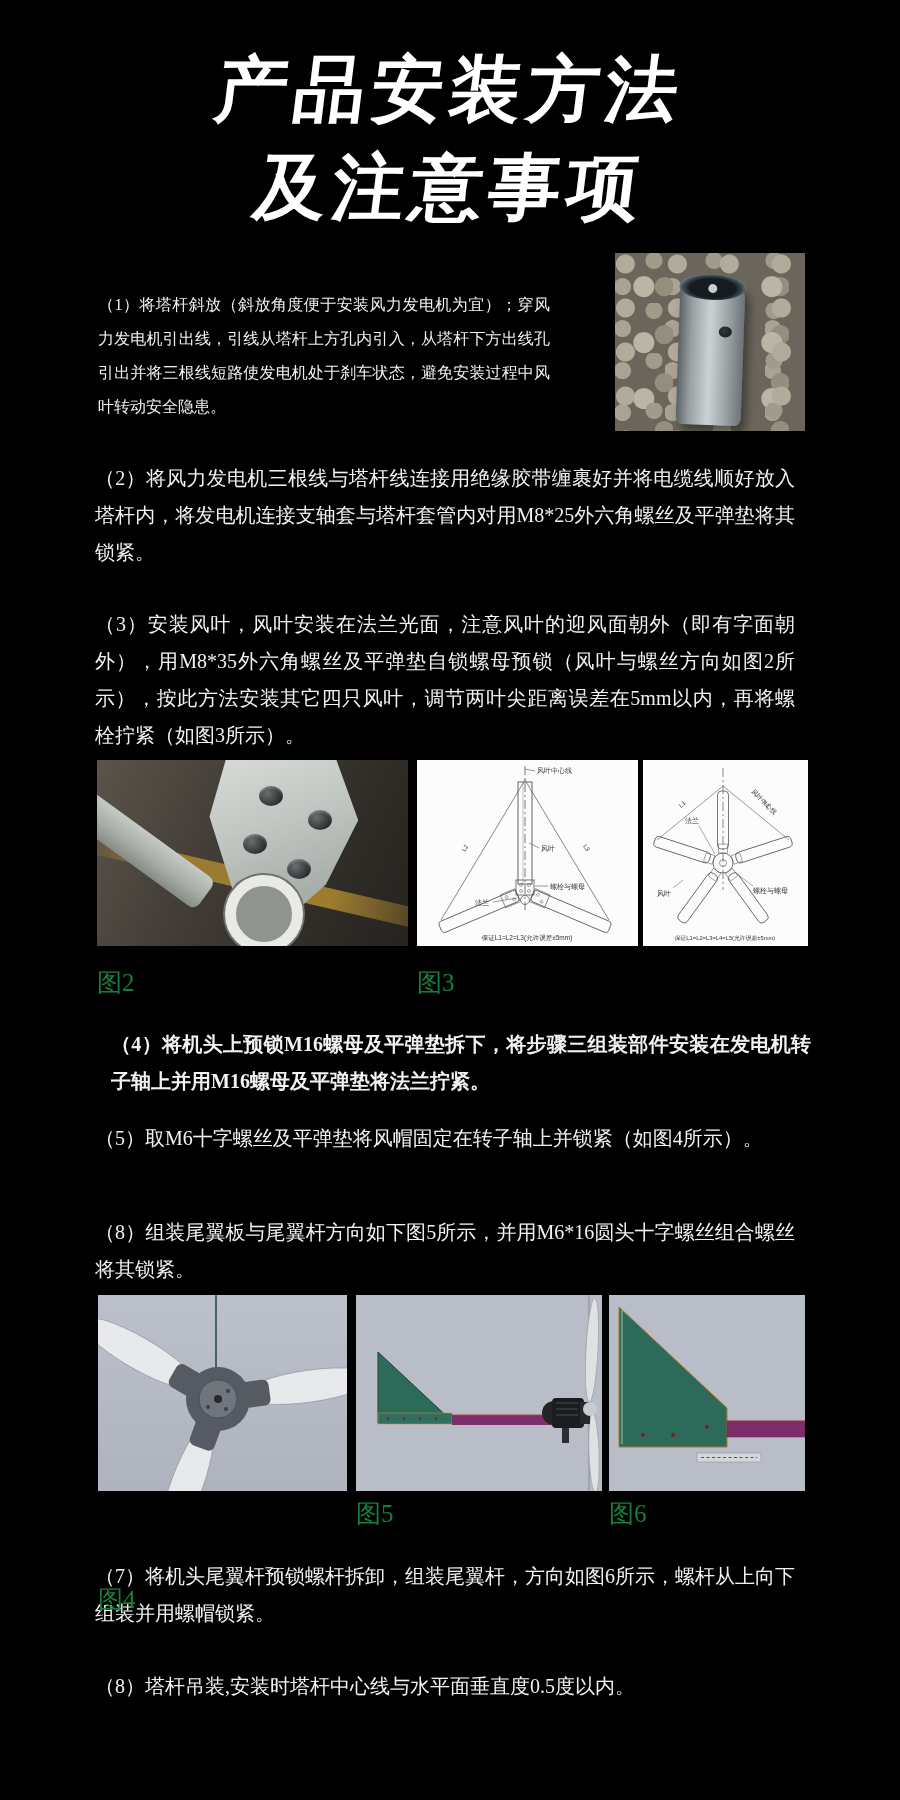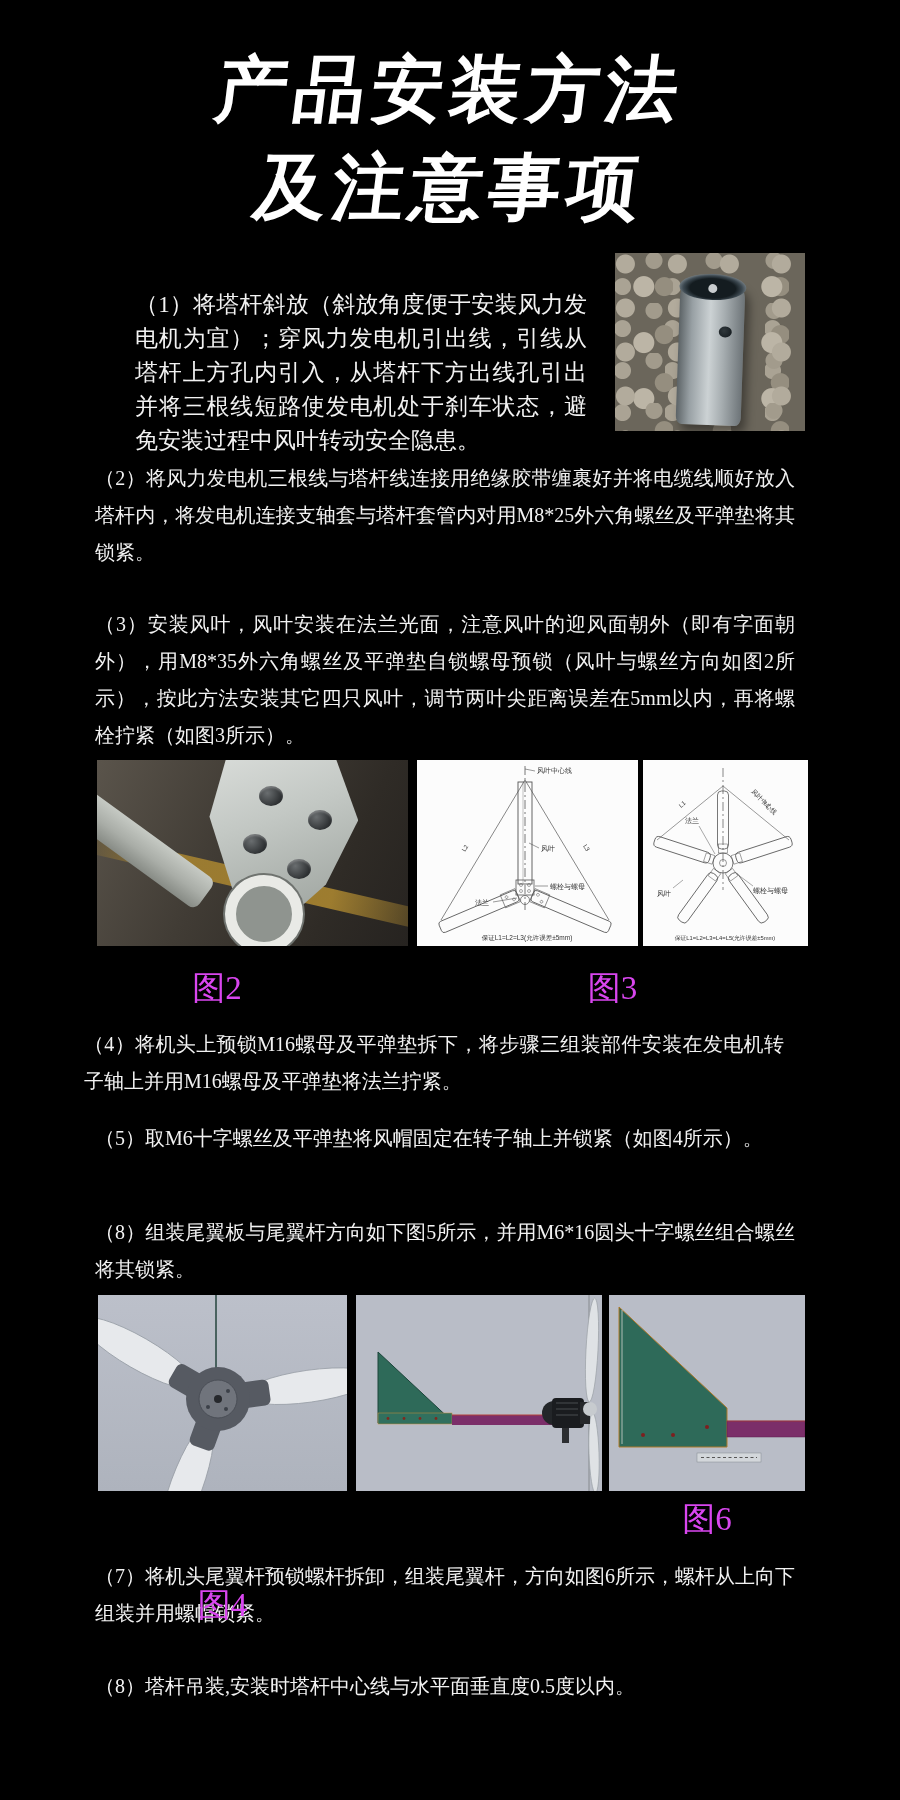--- a/index.html
+++ b/index.html
@@ -8,31 +8,31 @@
 
   
   .title-line{position:absolute;left:0;width:100%;text-align:center;color:#ffffff;
     font-family:"Liberation Sans","DejaVu Sans",sans-serif;font-weight:900;
     font-size:72px;letter-spacing:6px;transform:skewX(-7deg);white-space:nowrap;}
   #title-line-1{top:42px;}
   #title-line-2{top:140px;}
 
   
   .step{position:absolute;color:#f2f2f2;font-size:20px;line-height:37px;text-align:justify;}
-  #step-1{left:98px;top:288px;width:452px;font-size:23px;line-height:34px;margin-left:37px;}
+  #step-1{left:98px;top:288px;width:452px;font-size:16px;line-height:34px;}
   #step-2{left:95px;top:460px;width:700px;}
   #step-3{left:95px;top:606px;width:700px;}
-  #step-4{left:84px;top:1026px;width:700px;}
+  #step-4{left:111px;top:1026px;width:700px;font-weight:bold;}
   #step-5{left:95px;top:1120px;width:700px;}
   #step-6{left:95px;top:1214px;width:700px;}
   #step-7{left:95px;top:1558px;width:700px;}
   #step-8{left:95px;top:1668px;width:700px;}
 
   
-  .caption{position:absolute;color:#d946ef;font-size:33px;text-align:center;}
+  .caption{position:absolute;color:#15803d;font-size:25px;}
   #cap-2{left:97px;top:966px;width:240px;}
   #cap-3{left:417px;top:966px;width:391px;}
   #cap-4{left:98px;top:1583px;width:249px;}
   #cap-5{left:356px;top:1497px;width:246px;}
   #cap-6{left:609px;top:1497px;width:196px;}
 
   
   #photo-tower{position:absolute;left:615px;top:253px;width:190px;height:178px;overflow:hidden;}
   .cobbles{position:absolute;inset:0;background:
     radial-gradient(circle at 20% 25%, #b2ab9c 0 9px, transparent 10px),
@@ -276,15 +276,16 @@
     </g>
     <g>
       <rect x="88" y="158" width="64" height="9" fill="#d3d7db" stroke="#858a90" stroke-width="0.5"></rect>
       <line x1="92" y1="162.5" x2="148" y2="162.5" stroke="#555" stroke-width="1.2" stroke-dasharray="3 2.5"></line>
     </g>
   </svg>
 
   <div class="caption" id="cap-2">图2</div>
   <div class="caption" id="cap-3">图3</div>
   <div class="caption" id="cap-4">图4</div>
+  <div class="caption" id="cap-5">图5</div>
   <div class="caption" id="cap-6">图6</div>
 
 </div>
 
 </body></html>

